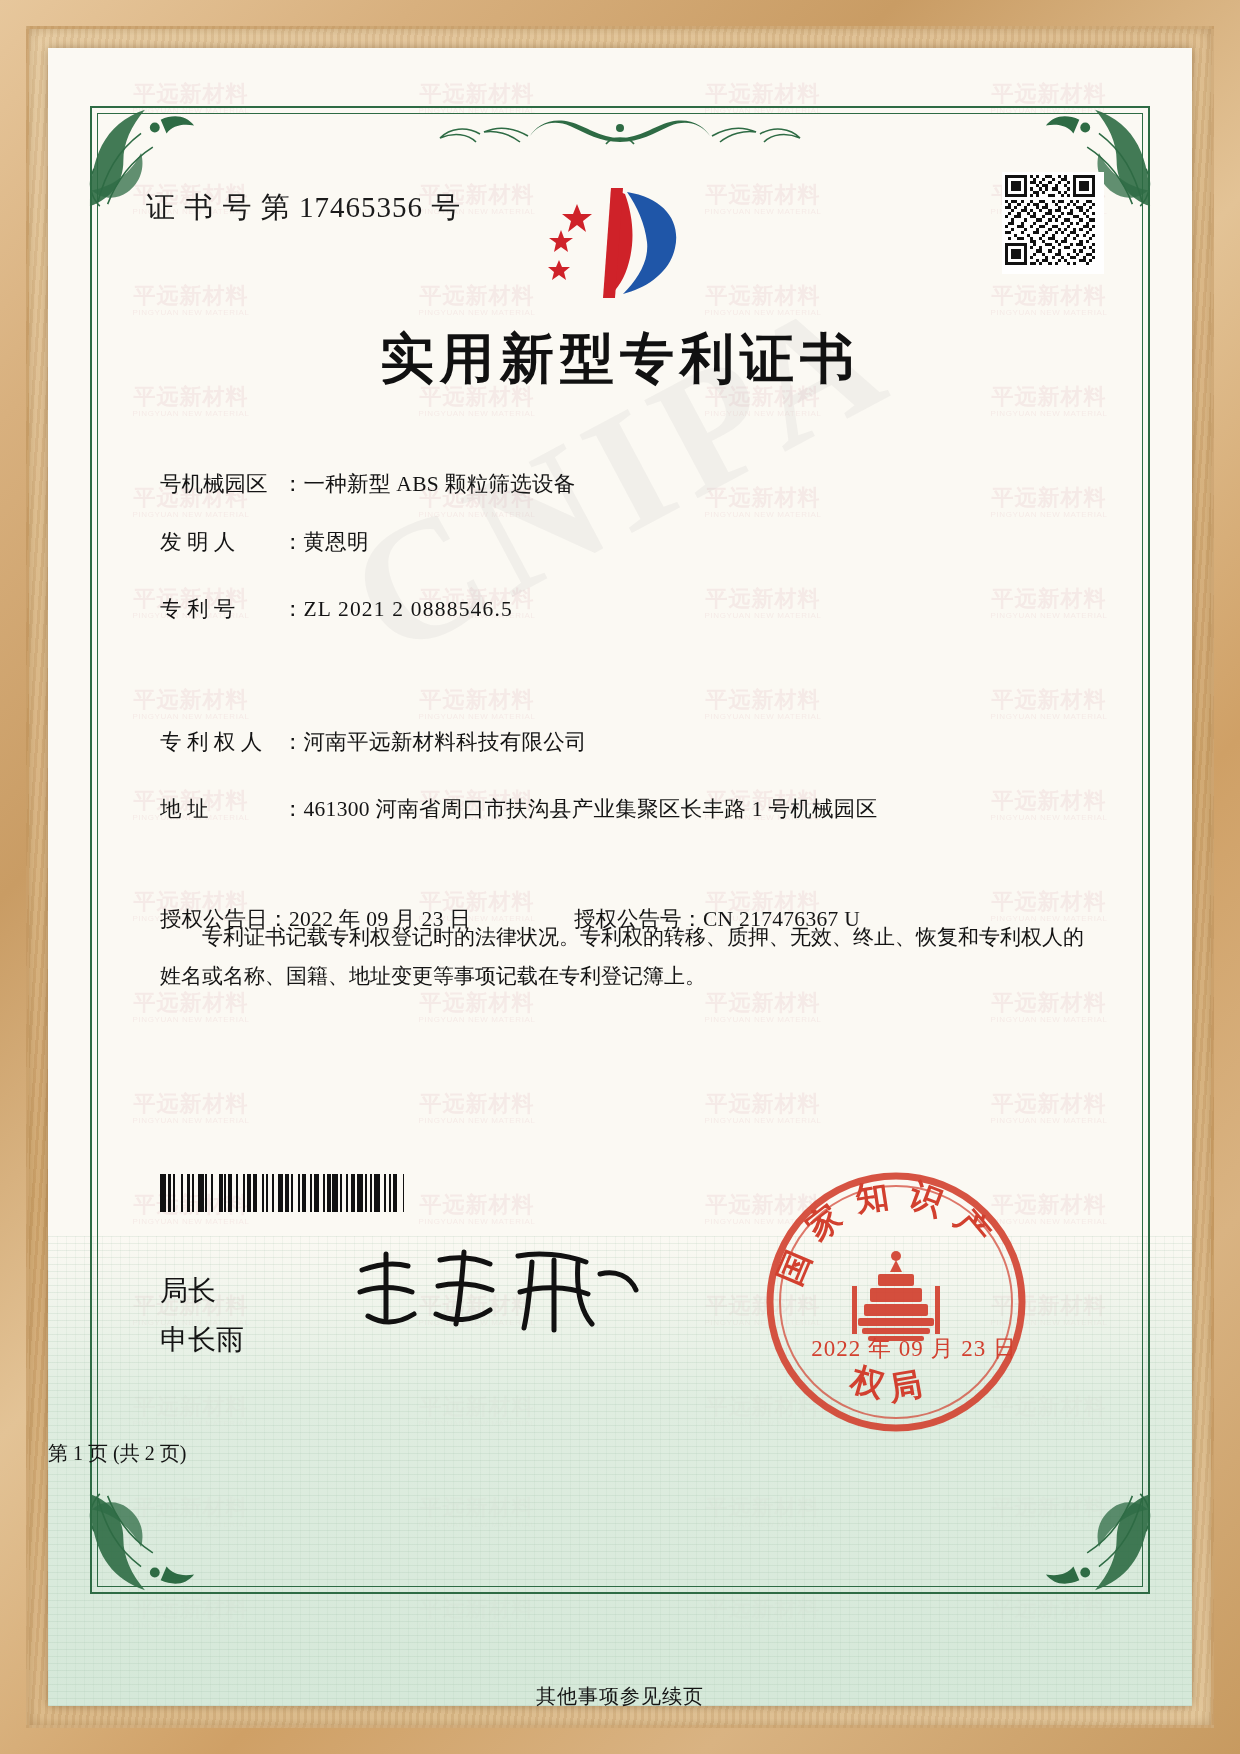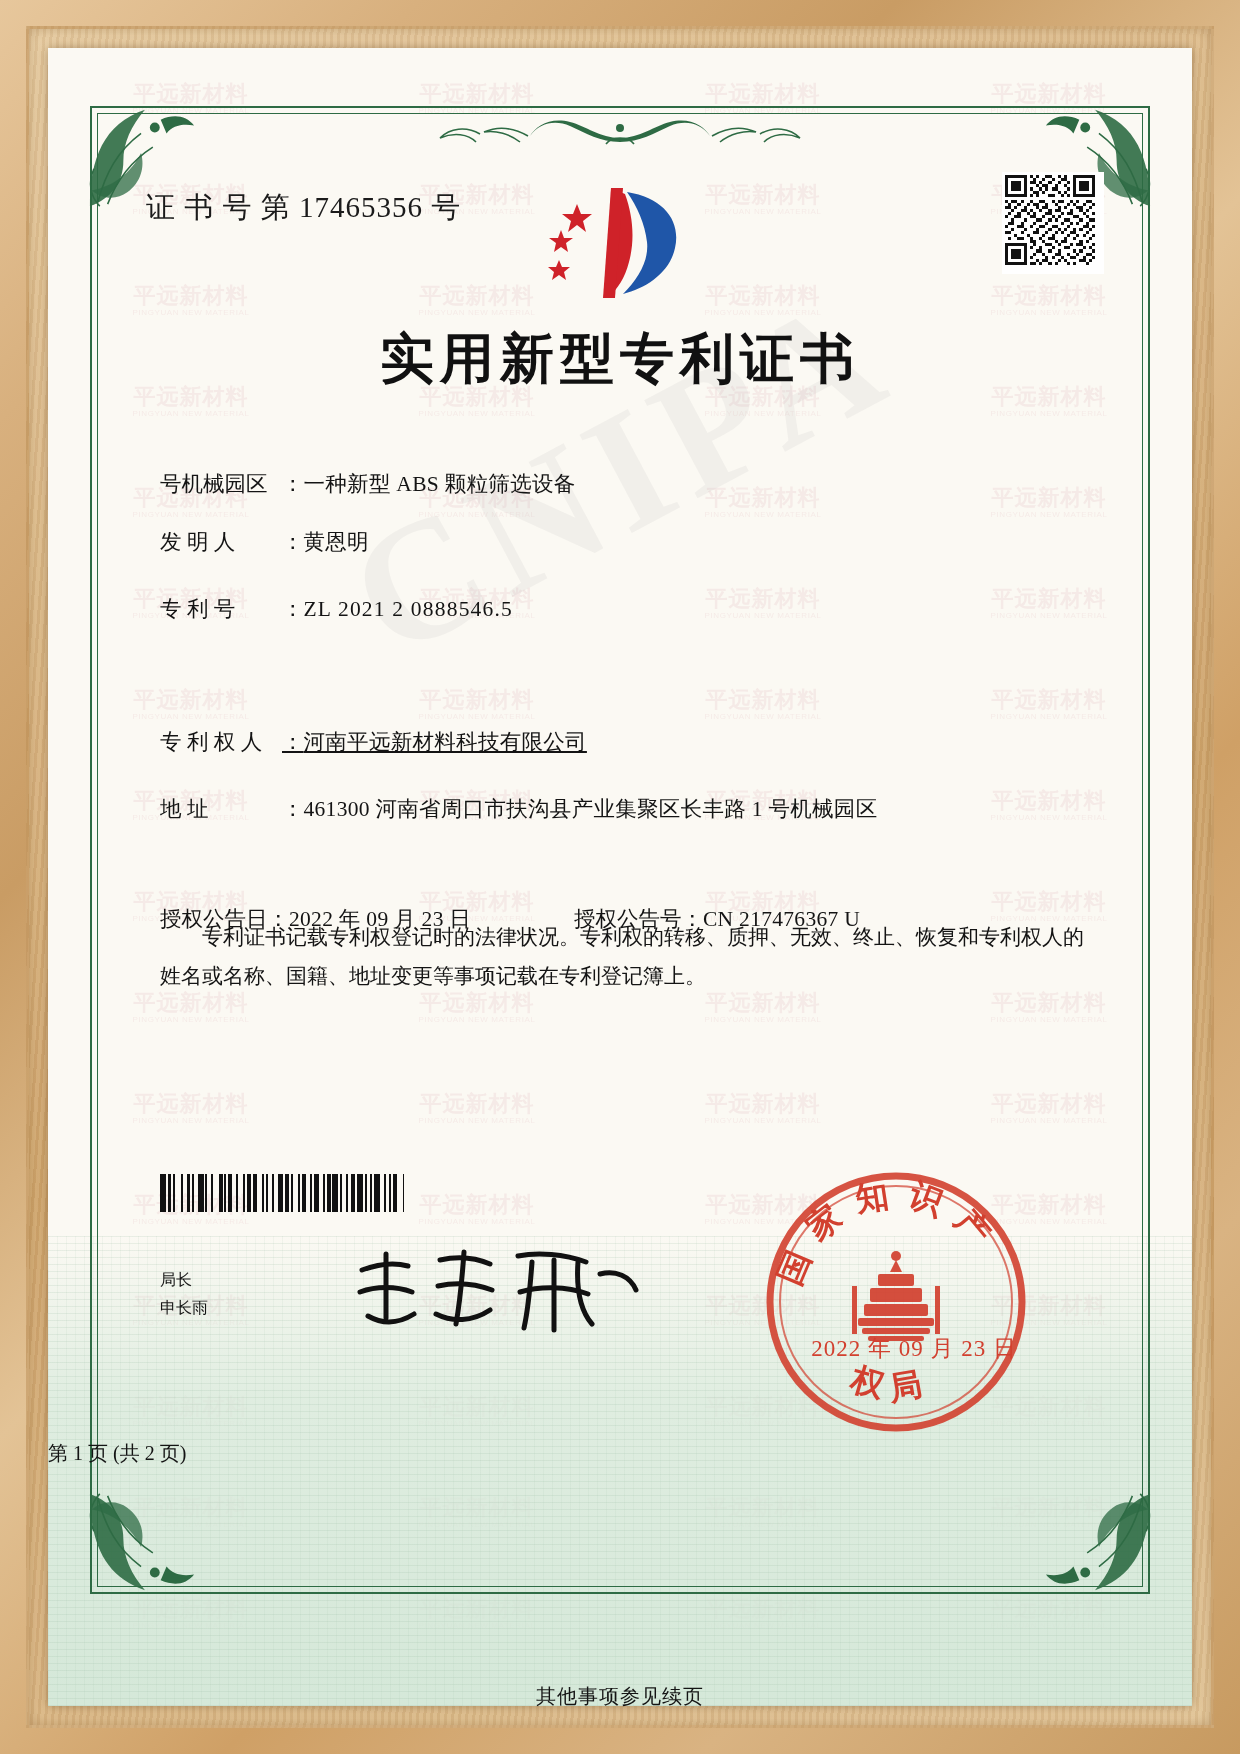--- a/index.html
+++ b/index.html
@@ -213,21 +213,21 @@
     width: 300px; height: 38px;
     display: flex;
     align-items: stretch;
   }
   #barcode i { display: block; height: 100%; background: #111; }
 
   
   #sig-label {
     position: absolute;
     left: 112px; top: 1218px;
-    font-size: 16px;
+    font-size: 28px;
     line-height: 1.75;
     color: #141414;
   }
   #sig-script {
     position: absolute;
     left: 300px; top: 1192px;
     width: 300px; height: 96px;
     color: #111;
   }
 
@@ -869,21 +869,21 @@
 
       <div class="field-row" style="top:478px;">
         <span class="field-label">发 明 人</span><span>：</span><span class="field-value">黄恩明</span>
       </div>
 
       <div class="field-row" style="top:545px;">
         <span class="field-label">专 利 号</span><span>：</span><span class="field-value mono-ish">ZL 2021 2 0888546.5</span>
       </div>
 
 
-      <div class="field-row" style="top:678px;text-decoration:underline;">
+      <div class="field-row" style="top:678px;">
         <span class="field-label">专 利 权 人</span><span>：</span><span class="field-value">河南平远新材料科技有限公司</span>
       </div>
 
       <div class="field-row" style="top:745px; padding-left:0;">
         <span class="field-label" style="vertical-align:top;">地 址</span><span>：</span><span class="field-value" style="display:inline;">461300 河南省周口市扶沟县产业集聚区长丰路 1 号机械园区</span>
       </div>
 
       <div class="field-row" style="top:855px;">
         <span>授权公告日：</span><span class="field-value">2022 年 09 月 23 日</span>
         <span style="display:inline-block; width:92px;"></span>

